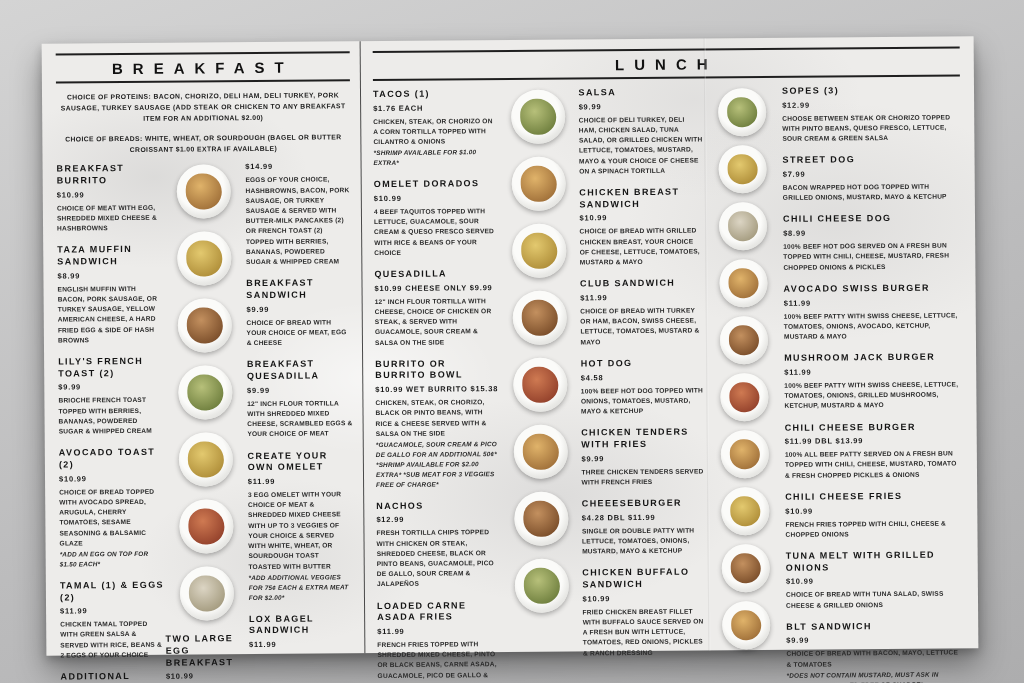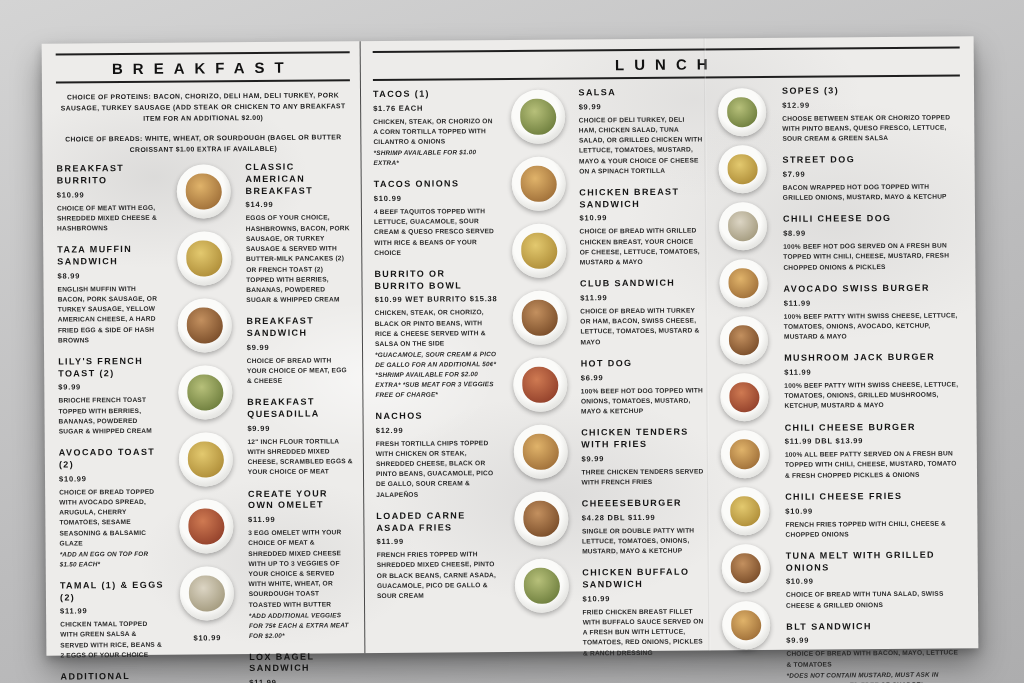--- a/index.html
+++ b/index.html
@@ -94,26 +94,26 @@
         </div>
         <div class="bmid">
           <div class="photo pf2"></div>
           <div class="photo pf6"></div>
           <div class="photo pf3"></div>
           <div class="photo pf1"></div>
           <div class="photo pf6"></div>
           <div class="photo pf5"></div>
           <div class="photo pf4"></div>
           <div class="item">
+              <h3 class="iname">TWO LARGE EGG BREAKFAST</h3>
               <div class="iprice">$10.99</div>
             </div>
         </div>
         <div class="bcol">
           <div class="item">
-              <h3 class="iname">CLASSIC AMERICAN BREAKFAST</h3>
               <div class="iprice">$14.99</div>
               <p class="idesc">EGGS OF YOUR CHOICE, HASHBROWNS, BACON, PORK SAUSAGE, OR TURKEY SAUSAGE &amp; SERVED WITH BUTTER-MILK PANCAKES (2) OR FRENCH TOAST (2) TOPPED WITH BERRIES, BANANAS, POWDERED SUGAR &amp; WHIPPED CREAM</p>
             </div>
           <div class="item">
               <h3 class="iname">BREAKFAST SANDWICH</h3>
               <div class="iprice">$9.99</div>
               <p class="idesc">CHOICE OF BREAD WITH YOUR CHOICE OF MEAT, EGG &amp; CHEESE</p>
             </div>
           <div class="item">
               <h3 class="iname">BREAKFAST QUESADILLA</h3>
@@ -140,23 +140,28 @@
       <div class="phead">LUNCH</div>
       <div class="cols">
         <div class="lcol1">
           <div class="item">
               <h3 class="iname">TACOS (1)</h3>
               <div class="iprice">$1.76 EACH</div>
               <p class="idesc">CHICKEN, STEAK, OR CHORIZO ON A CORN TORTILLA TOPPED WITH CILANTRO &amp; ONIONS</p>
               <p class="inote">*SHRIMP AVAILABLE FOR $1.00 EXTRA*</p>
             </div>
           <div class="item">
-              <h3 class="iname">TACOS ONIONS</h3>
+              <h3 class="iname">OMELET DORADOS</h3>
               <div class="iprice">$10.99</div>
               <p class="idesc">4 BEEF TAQUITOS TOPPED WITH LETTUCE, GUACAMOLE, SOUR CREAM &amp; QUESO FRESCO SERVED WITH RICE &amp; BEANS OF YOUR CHOICE</p>
+            </div>
+          <div class="item">
+              <h3 class="iname">QUESADILLA</h3>
+              <div class="iprice">$10.99 CHEESE ONLY $9.99</div>
+              <p class="idesc">12" INCH FLOUR TORTILLA WITH CHEESE, CHOICE OF CHICKEN OR STEAK, &amp; SERVED WITH GUACAMOLE, SOUR CREAM &amp; SALSA ON THE SIDE</p>
             </div>
           <div class="item">
               <h3 class="iname">BURRITO OR BURRITO BOWL</h3>
               <div class="iprice">$10.99   WET BURRITO $15.38</div>
               <p class="idesc">CHICKEN, STEAK, OR CHORIZO, BLACK OR PINTO BEANS, WITH RICE &amp; CHEESE SERVED WITH &amp; SALSA ON THE SIDE</p>
               <p class="inote">*GUACAMOLE, SOUR CREAM &amp; PICO DE GALLO FOR AN ADDITIONAL 50¢* *SHRIMP AVAILABLE FOR $2.00 EXTRA* *SUB MEAT FOR 3 VEGGIES FREE OF CHARGE*</p>
             </div>
           <div class="item">
               <h3 class="iname">NACHOS</h3>
               <div class="iprice">$12.99</div>
@@ -190,21 +195,21 @@
               <div class="iprice">$10.99</div>
               <p class="idesc">CHOICE OF BREAD WITH GRILLED CHICKEN BREAST, YOUR CHOICE OF CHEESE, LETTUCE, TOMATOES, MUSTARD &amp; MAYO</p>
             </div>
           <div class="item">
               <h3 class="iname">CLUB SANDWICH</h3>
               <div class="iprice">$11.99</div>
               <p class="idesc">CHOICE OF BREAD WITH TURKEY OR HAM, BACON, SWISS CHEESE, LETTUCE, TOMATOES, MUSTARD &amp; MAYO</p>
             </div>
           <div class="item">
               <h3 class="iname">HOT DOG</h3>
-              <div class="iprice">$6.99</div>
+              <div class="iprice">$4.58</div>
               <p class="idesc">100% BEEF HOT DOG TOPPED WITH ONIONS, TOMATOES, MUSTARD, MAYO &amp; KETCHUP</p>
             </div>
           <div class="item">
               <h3 class="iname">CHICKEN TENDERS WITH FRIES</h3>
               <div class="iprice">$9.99</div>
               <p class="idesc">THREE CHICKEN TENDERS SERVED WITH FRENCH FRIES</p>
             </div>
           <div class="item">
               <h3 class="iname">CHEEESEBURGER</h3>
               <div class="iprice">$4.28  DBL $11.99</div>

